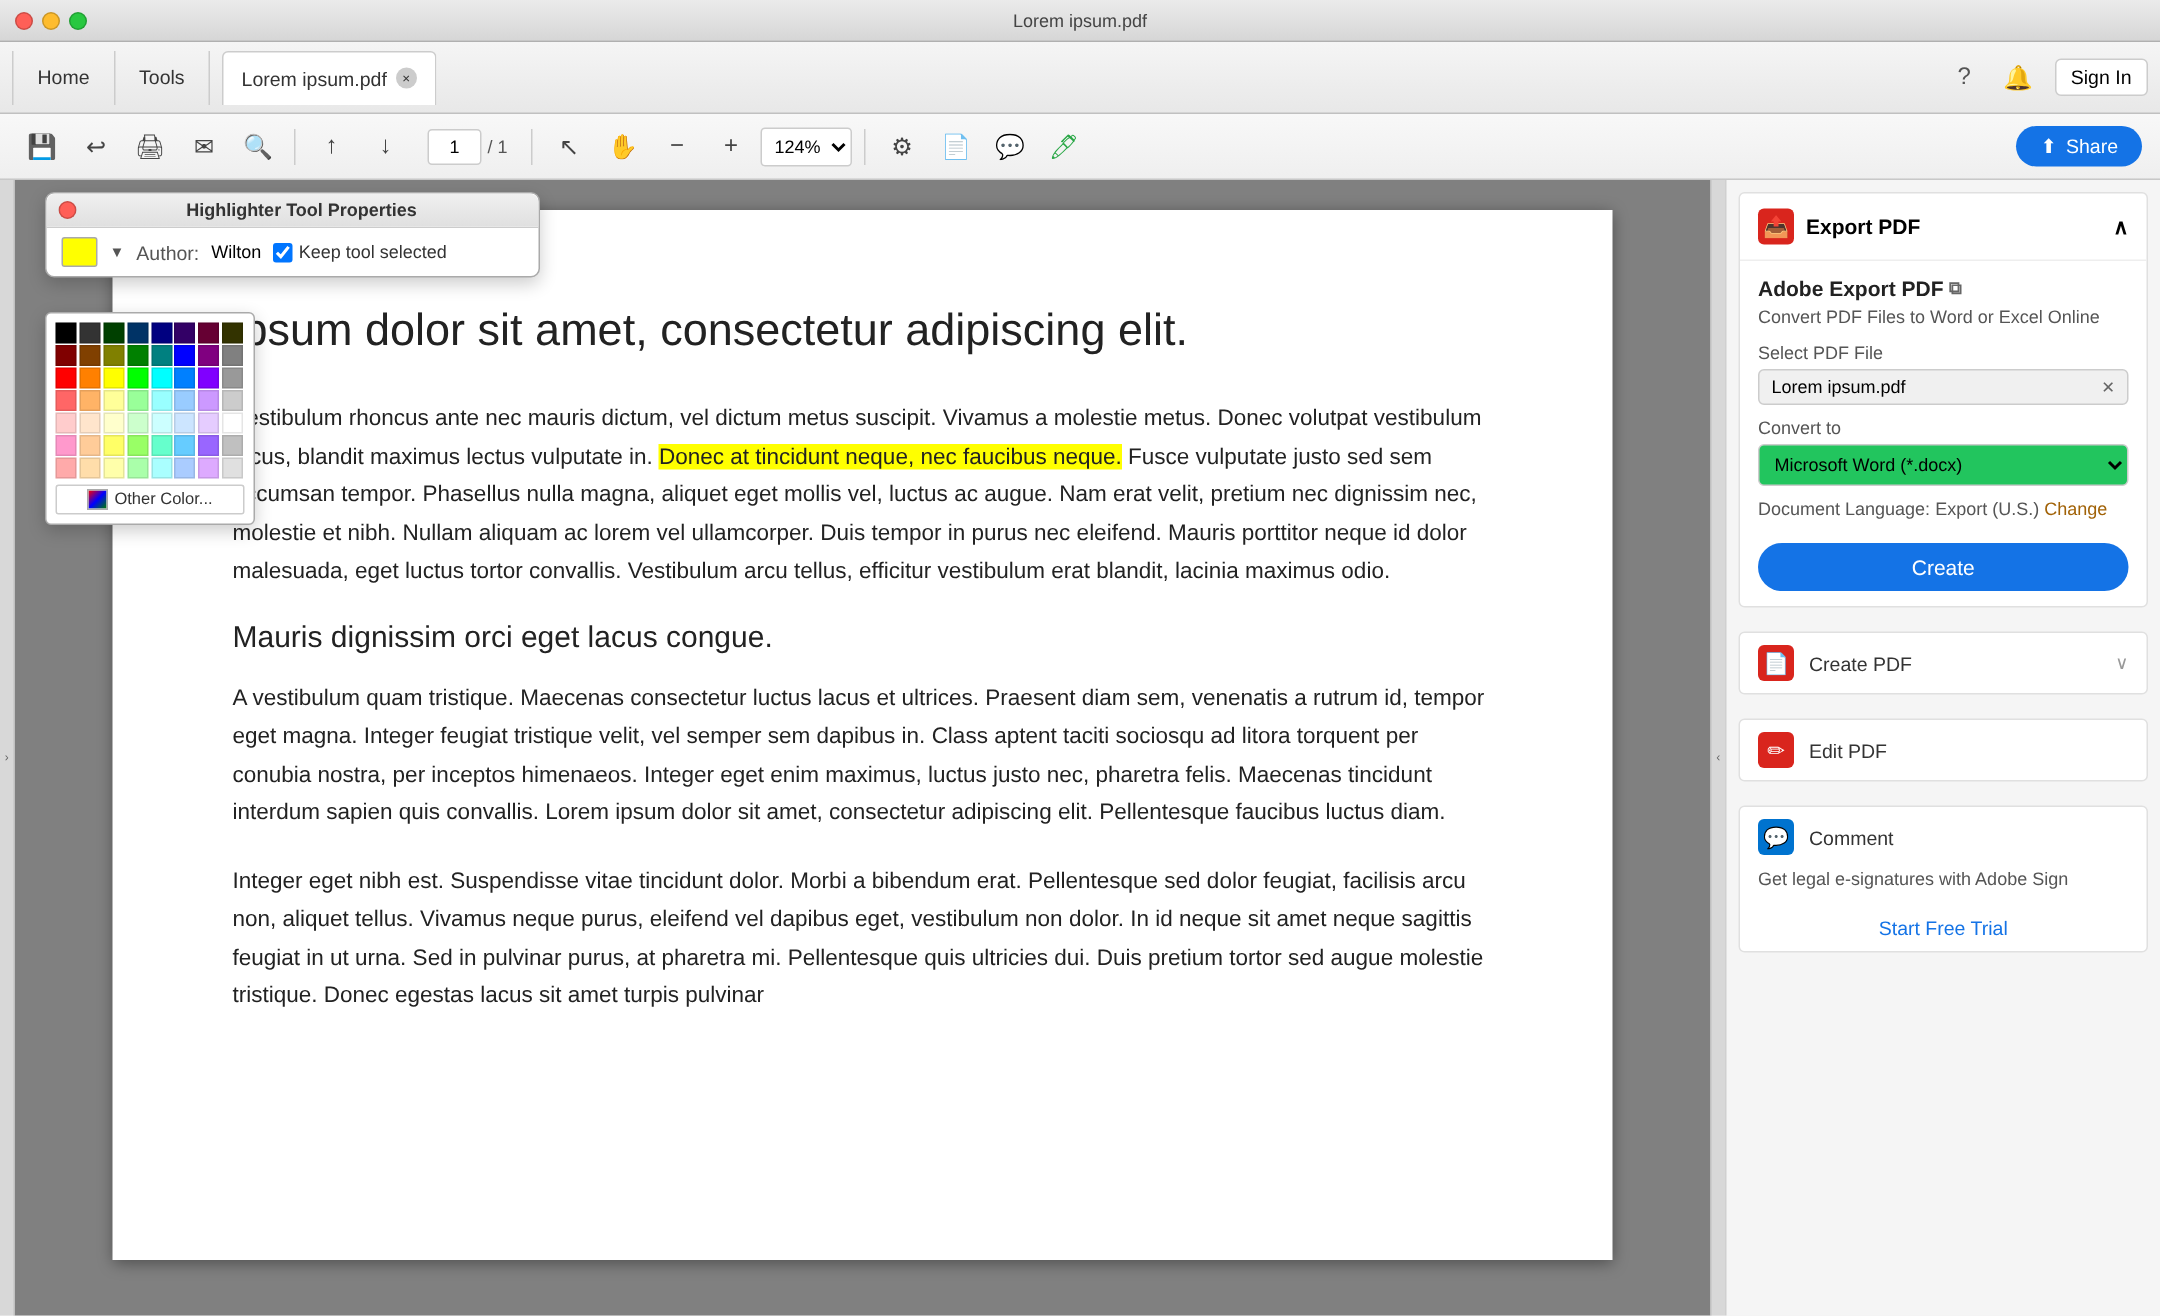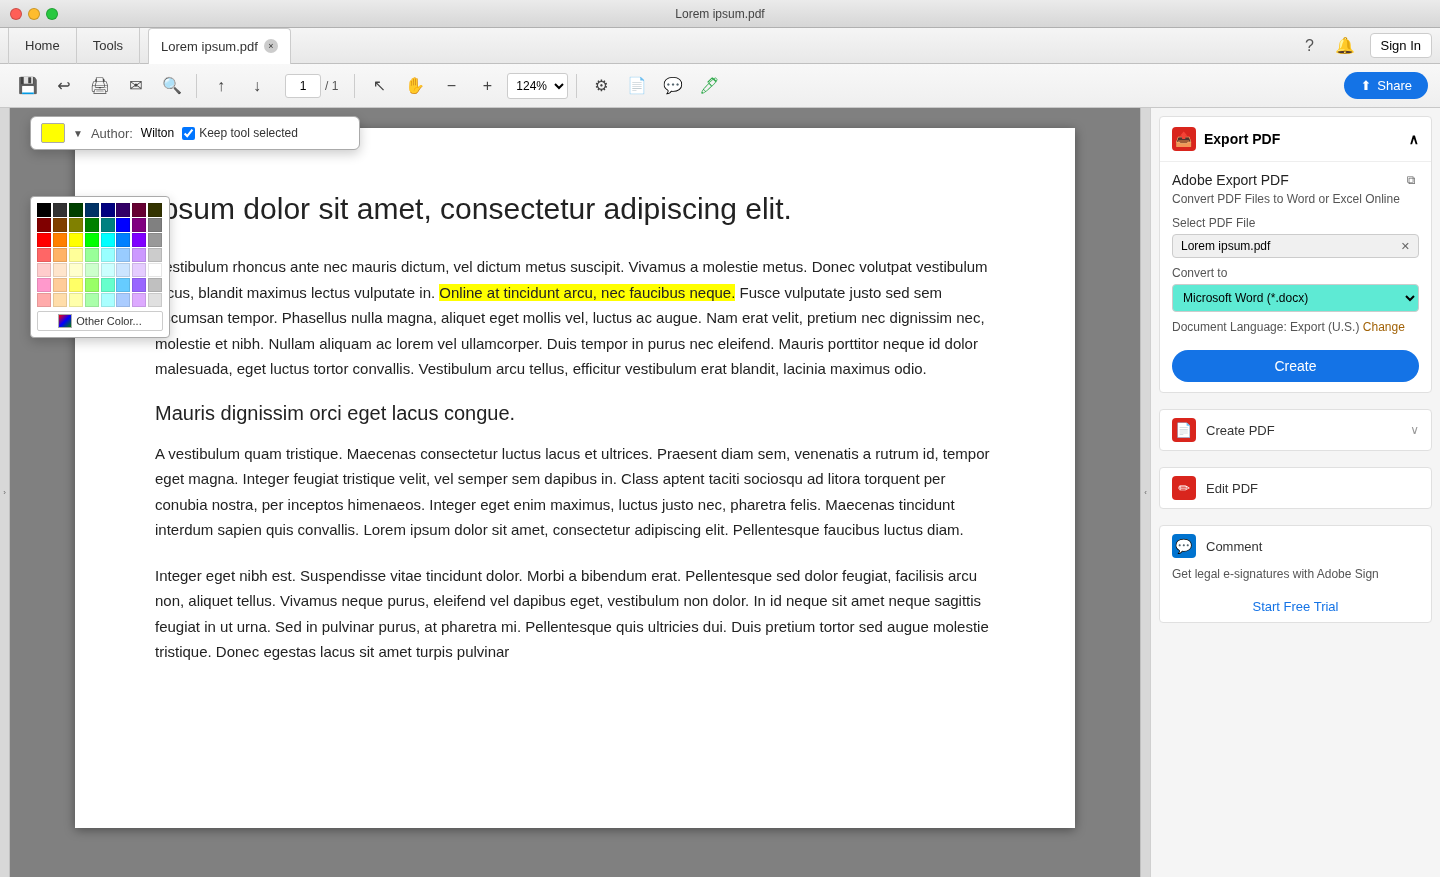--- a/index.html
+++ b/index.html
@@ -26,21 +26,21 @@
       border-radius: 50%;
       border: 1px solid rgba(0,0,0,0.2);
     }
     .tb-btn.close { background: #ff5f57; }
     .tb-btn.min { background: #febc2e; }
     .tb-btn.max { background: #28c840; }
     .title-bar-text { font-size: 12px; color: #444; }
 
     
     .nav-bar {
-      height: 36px;
+      height: 48px;
       background: linear-gradient(to bottom, #f5f5f5, #e8e8e8);
       display: flex;
       align-items: center;
       border-bottom: 1px solid #c0c0c0;
       padding: 2px 8px;
       gap: 0;
     }
     .nav-tab {
       padding: 0 16px;
       height: 36px;
@@ -312,21 +312,21 @@
     }
     .convert-to-row {
       margin-bottom: 8px;
     }
     .convert-select {
       width: 100%;
       height: 28px;
       border: 1px solid #ccc;
       border-radius: 4px;
       font-size: 12px;
-      background: #5eead4;
+      background: #22c55e;
       padding: 0 6px;
     }
     .doc-lang-row {
       font-size: 12px;
       color: #555;
       margin-bottom: 8px;
     }
     .change-link {
       color: #a16207;
       cursor: pointer;
@@ -347,25 +347,24 @@
     .copy-icon {
       width: 16px; height: 16px;
       color: #666;
       cursor: pointer;
       font-size: 12px;
       display: flex; align-items: center; justify-content: center;
     }
 
     .adobe-title {
       font-size: 14px;
-      font-weight: 400;
+      font-weight: 700;
       color: #222;
       display: flex;
       align-items: center;
-      justify-content: space-between;
     }
 
     .tool-list-item {
       display: flex;
       align-items: center;
       gap: 10px;
       padding: 8px 12px;
       cursor: pointer;
       font-size: 13px;
       color: #333;
@@ -553,20 +552,24 @@
   </button>
 </div>
 
 <div class="main-layout">
 
   <div class="left-collapse">›</div>
 
   <div class="pdf-area">
 
     <div class="highlighter-panel">
+      <div class="hp-header">
+        <div class="hp-close"></div>
+        <span class="hp-title">Highlighter Tool Properties</span>
+      </div>
       <div class="hp-row">
         <div class="color-swatch"></div>
         <span class="color-dropdown-arrow">▼</span>
         <span style="font-size:13px;color:#555;">Author:</span>
         <span style="font-size:12px;">Wilton</span>
         <label class="hp-checkbox">
           <input type="checkbox" checked="" style="">
           <span>Keep tool selected</span>
         </label>
       </div>
@@ -636,21 +639,21 @@
         <span>Other Color...</span>
       </button>
     </div>
 
     <div class="pdf-page">
       <div class="pdf-text-large">
         <span>ipsum dolor sit amet, consectetur adipiscing elit.</span>
       </div>
       <div class="pdf-text-body">
         <span>Vestibulum rhoncus ante nec mauris dictum, vel dictum metus suscipit. Vivamus a molestie metus. Donec volutpat vestibulum lacus, blandit maximus lectus vulputate in.</span>
-        <span class="highlight">Online at tincidunt arcu, nec faucibus neque.</span>
+        <span class="highlight">Donec at tincidunt neque, nec faucibus neque.</span>
         <span>Fusce vulputate justo sed sem accumsan tempor. Phasellus nulla magna, aliquet eget mollis vel, luctus ac augue. Nam erat velit, pretium nec dignissim nec, molestie et nibh. Nullam aliquam ac lorem vel ullamcorper. Duis tempor in purus nec eleifend. Mauris porttitor neque id dolor malesuada, eget luctus tortor convallis. Vestibulum arcu tellus, efficitur vestibulum erat blandit, lacinia maximus odio.</span>
       </div>
       <div class="pdf-heading">Mauris dignissim orci eget lacus congue.</div>
       <div class="pdf-text-body">A vestibulum quam tristique. Maecenas consectetur luctus lacus et ultrices. Praesent diam sem, venenatis a rutrum id, tempor eget magna. Integer feugiat tristique velit, vel semper sem dapibus in. Class aptent taciti sociosqu ad litora torquent per conubia nostra, per inceptos himenaeos. Integer eget enim maximus, luctus justo nec, pharetra felis. Maecenas tincidunt interdum sapien quis convallis. Lorem ipsum dolor sit amet, consectetur adipiscing elit. Pellentesque faucibus luctus diam.</div>
       <div class="pdf-text-body">Integer eget nibh est. Suspendisse vitae tincidunt dolor. Morbi a bibendum erat. Pellentesque sed dolor feugiat, facilisis arcu non, aliquet tellus. Vivamus neque purus, eleifend vel dapibus eget, vestibulum non dolor. In id neque sit amet neque sagittis feugiat in ut urna. Sed in pulvinar purus, at pharetra mi. Pellentesque quis ultricies dui. Duis pretium tortor sed augue molestie tristique. Donec egestas lacus sit amet turpis pulvinar</div>
     </div>
   </div>
 
   <div class="right-collapse">‹</div>
 

